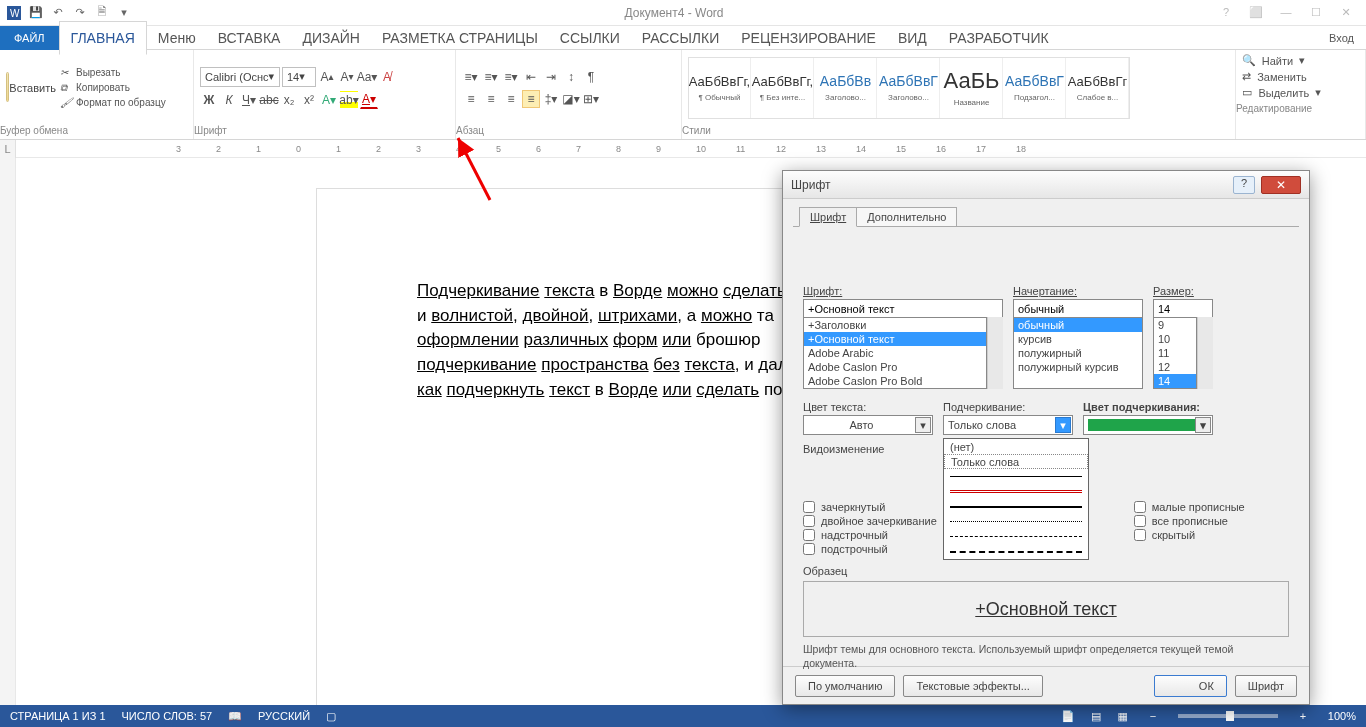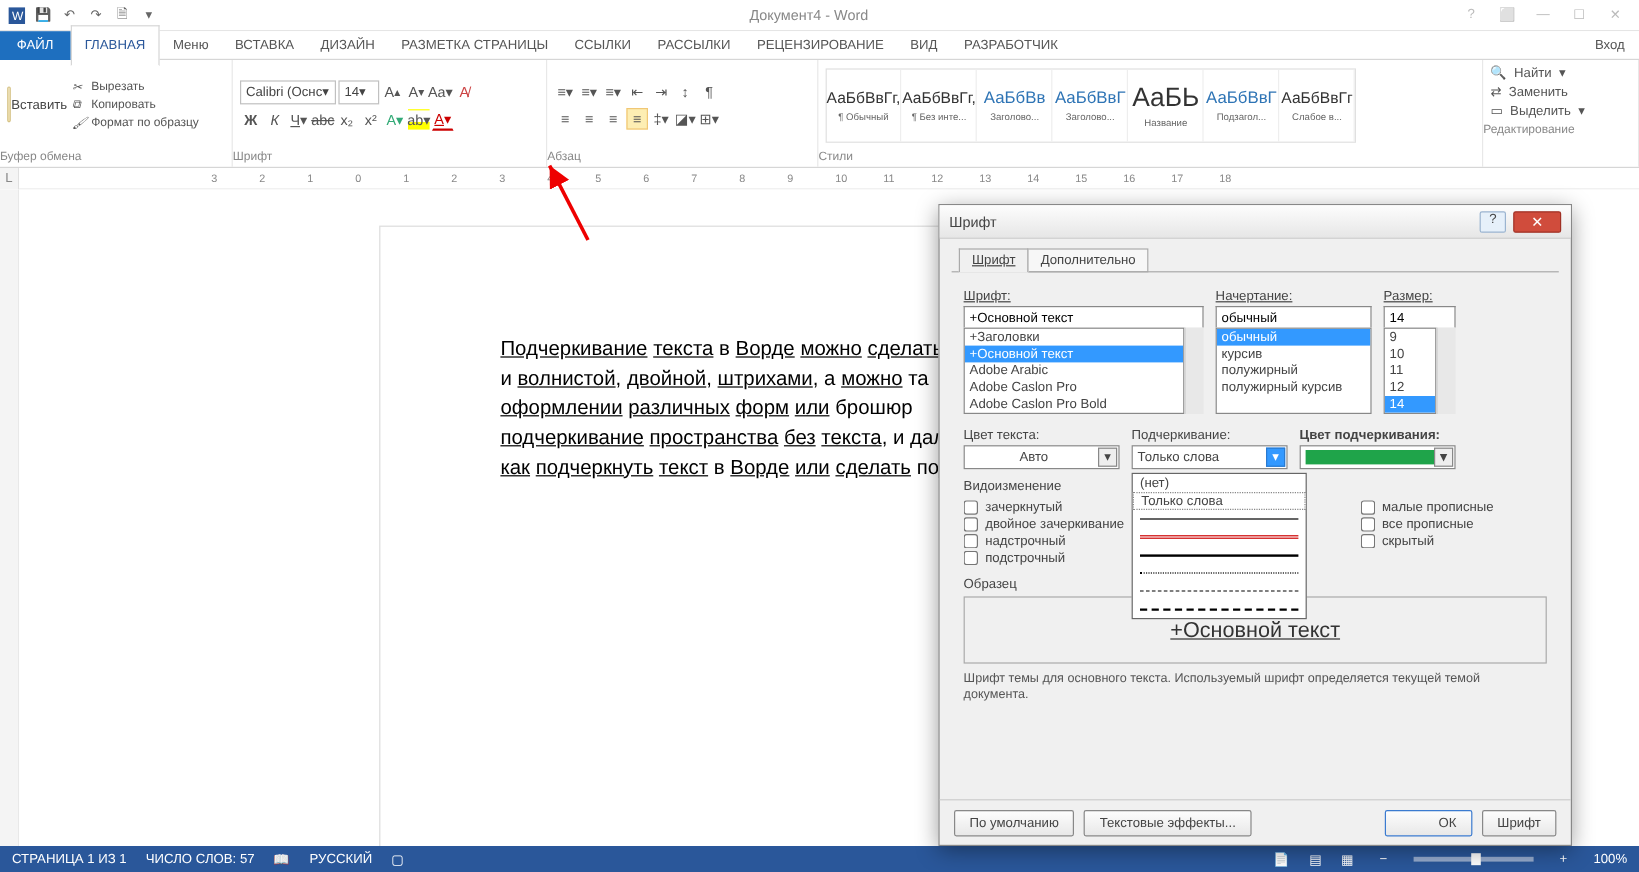--- a/index.html
+++ b/index.html
@@ -8,21 +8,21 @@
 
 .titlebar { height: 26px; background: #fff; display: flex; align-items: center; border-bottom: 1px solid #e5e5e5; }
 .qat { display: flex; align-items: center; gap: 2px; padding-left: 4px; }
 .qat-btn { width: 20px; height: 20px; display: flex; align-items: center; justify-content: center; color: #666; }
 .title { flex: 1; text-align: center; color: #888; font-size: 12px; }
 .wincontrols { display: flex; gap: 6px; padding-right: 8px; }
 .wincontrols span { width: 24px; text-align: center; color: #bbb; }
 
 
 .tabbar { height: 24px; background: #fff; display: flex; align-items: center; border-bottom: 1px solid #d6d6d6; }
-.tab { padding: 16px 11px; height: 24px; display: flex; align-items: center; color: #555; font-size: 11px; }
+.tab { padding: 16px 11px; height: 24px; display: flex; align-items: center; color: #555; font-size: 14px; }
 .tab.file { background: #1e6fbf; color: #fff; font-size: 11px; padding: 0 14px; }
 .tab.active { border: 1px solid #d6d6d6; border-bottom: 1px solid #fff; background: #fff; color: #2a579a; margin-bottom: -1px; }
 .tabbar .spacer { flex: 1; }
 .login { padding: 0 12px; color: #555; }
 
 
 .ribbon { height: 90px; background: #fff; display: flex; border-bottom: 1px solid #d6d6d6; }
 .group { border-right: 1px solid #e8e8e8; display: flex; flex-direction: column; position: relative; }
 .group-body { flex: 1; display: flex; align-items: center; padding: 4px 6px; gap: 4px; }
 .group-label { text-align: left; font-size: 10px; color: #888; padding-bottom: 3px; position: relative; }
@@ -76,21 +76,21 @@
 .dlgtab.active { background: #f0f0f0; border-bottom-color: #f0f0f0; position: relative; z-index: 1; text-decoration: underline; }
 .dlgbody { border-top: 1px solid #aaa; margin: 0 10px; padding: 14px 10px; position: relative; height: 440px; margin-top:-1px; }
 
 .fieldlabel { font-size: 11px; margin-bottom: 2px; display: block; text-decoration: underline; }
 .listbox { border: 1px solid #888; background: #fff; font-size: 11px; overflow: hidden; }
 .listinput { height: 18px; border: 1px solid #888; border-bottom: none; padding: 1px 4px; font-size: 11px; width: 100%; background: #fff; }
 .listrow { padding: 0 4px; height: 14px; line-height: 14px; white-space: nowrap; }
 .listrow.sel { background: #3399ff; color: #fff; }
 .scrollbar { width: 16px; background: #e8e8e8; border-left: 1px solid #ccc; }
 
-.row { display: flex; gap: 10px; }
+.row { display: flex; gap: 10px; margin-top: 44px; }
 .col-font { width: 200px; }
 .col-style { width: 130px; }
 .col-size { width: 60px; }
 
 .combo2 { height: 20px; border: 1px solid #888; background: #fff; display: flex; align-items: center; padding: 0 4px; font-size: 11px; width: 100%; justify-content: space-between; }
 .combo2 .arrowdown { border: 1px solid #888; width: 16px; height: 16px; text-align: center; line-height: 14px; margin-right: -3px; background: #eee; }
 
 .dropdown-open { position: absolute; background: #fff; border: 1px solid #666; font-size: 11px; z-index: 20; }
 .dropdown-open .item { padding: 1px 6px; height: 15px; display: flex; align-items: center; }
 .dropdown-open .item.sel { background: #fff; border: 1px dotted #888; }

